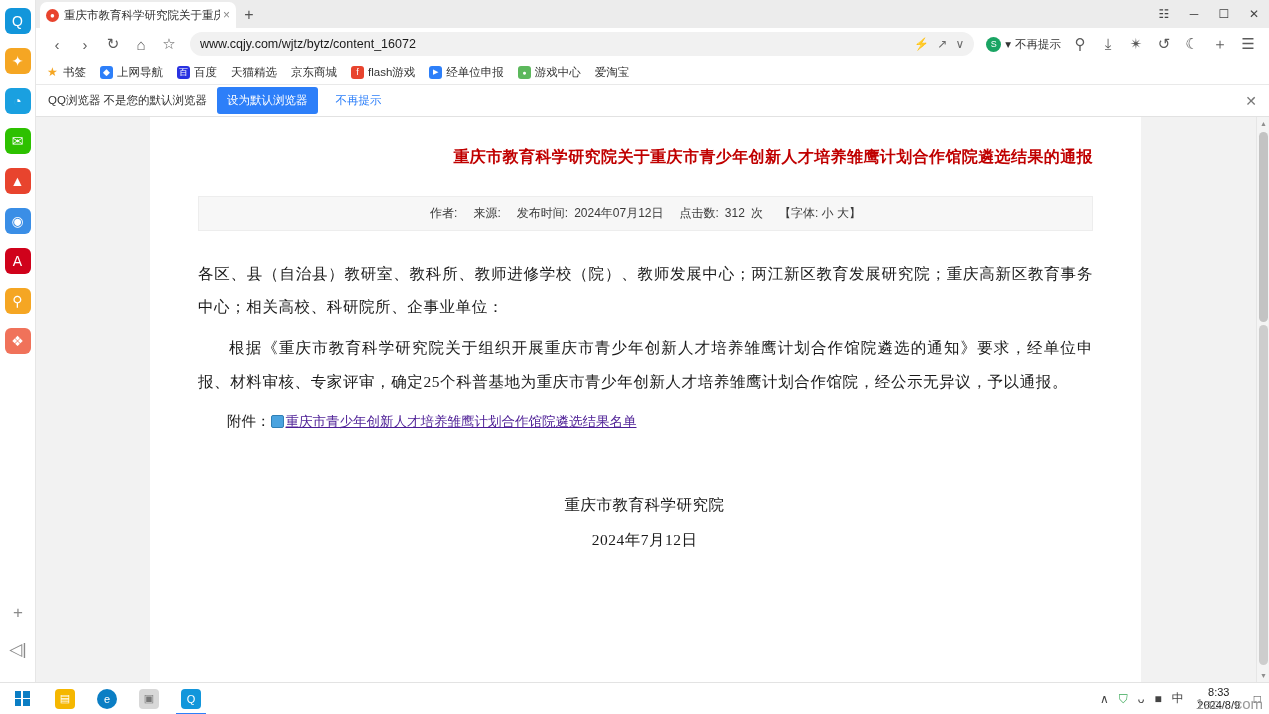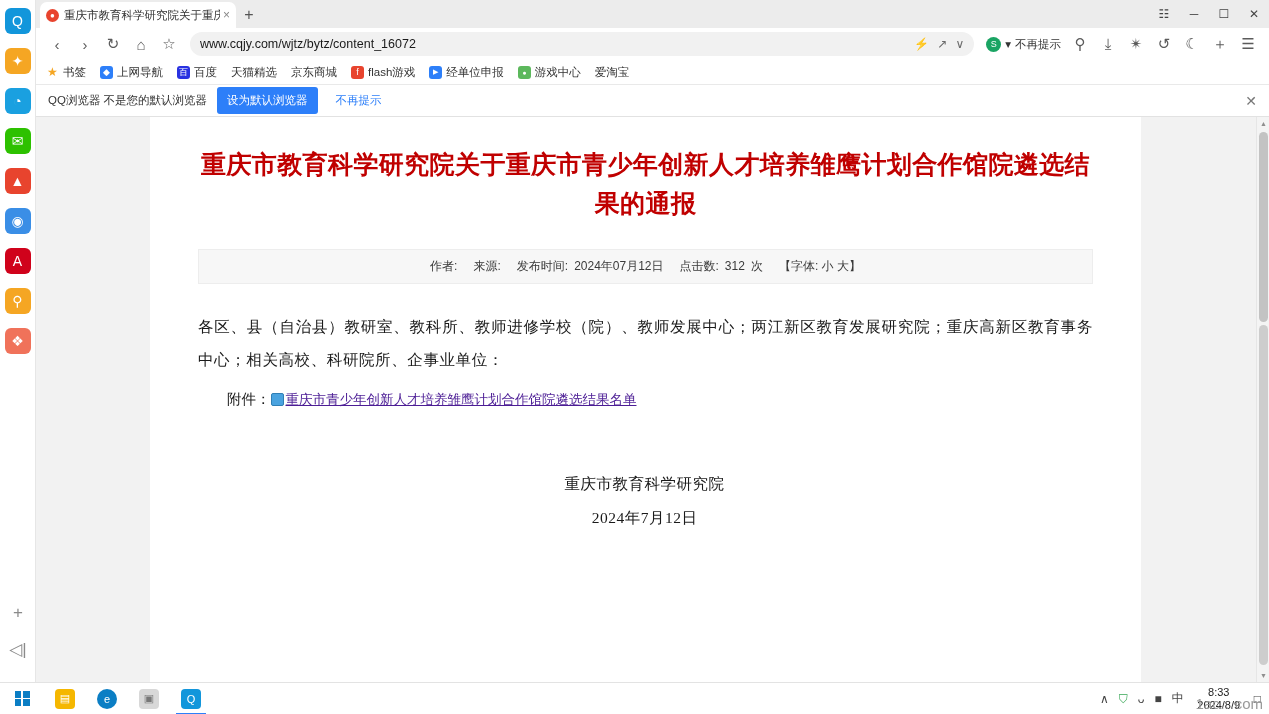--- a/index.html
+++ b/index.html
@@ -179,23 +179,23 @@
   }
   .page {
     position: absolute; left: 114px; top: 0;
     width: 991px; height: 100%;
     background: #ffffff;
   }
   .doc { padding: 14px 48px 0 48px; }
   .doc h1 {
     margin: 14px 0 0 0;
     font-family: "Liberation Sans", sans-serif;
-    font-size: 25px; font-weight: bold;
+    font-size: 16px; font-weight: bold;
     color: #c00000;
-    text-align: center; line-height: 1.55;
+    text-align: right; line-height: 1.55;
     letter-spacing: 0.4px;
   }
   .meta {
     margin: 26px 0 0 0;
     background: #f7f7f7;
     border: 1px solid #ededed;
     height: 35px;
     display: flex; align-items: center; justify-content: center;
     gap: 16px;
     font-size: 12px; color: #3a3a3a;
@@ -430,20 +430,21 @@
             <span class="seg">发布时间:</span>
             <span class="seg" style="margin-left:-10px">2024年07月12日</span>
             <span class="seg">点击数:</span>
             <span class="seg" style="margin-left:-10px">312</span>
             <span class="seg" style="margin-left:-10px">次</span>
             <span class="seg">【字体: 小 大】</span>
           </div>
 
           <div class="body-text">
             <p>各区、县（自治县）教研室、教科所、教师进修学校（院）、教师发展中心；两江新区教育发展研究院；重庆高新区教育事务中心；相关高校、科研院所、企事业单位：</p>
+            <p class="indent">根据《重庆市教育科学研究院关于组织开展重庆市青少年创新人才培养雏鹰计划合作馆院遴选的通知》要求，经单位申报、材料审核、专家评审，确定25个科普基地为重庆市青少年创新人才培养雏鹰计划合作馆院，经公示无异议，予以通报。</p>
           </div>
 
           <div class="attach">
             <span>附件：</span><span class="att-icon"></span><a href="#">重庆市青少年创新人才培养雏鹰计划合作馆院遴选结果名单</a>
           </div>
 
           <div class="signature">
             <div>重庆市教育科学研究院</div>
             <div>2024年7月12日</div>
           </div>

